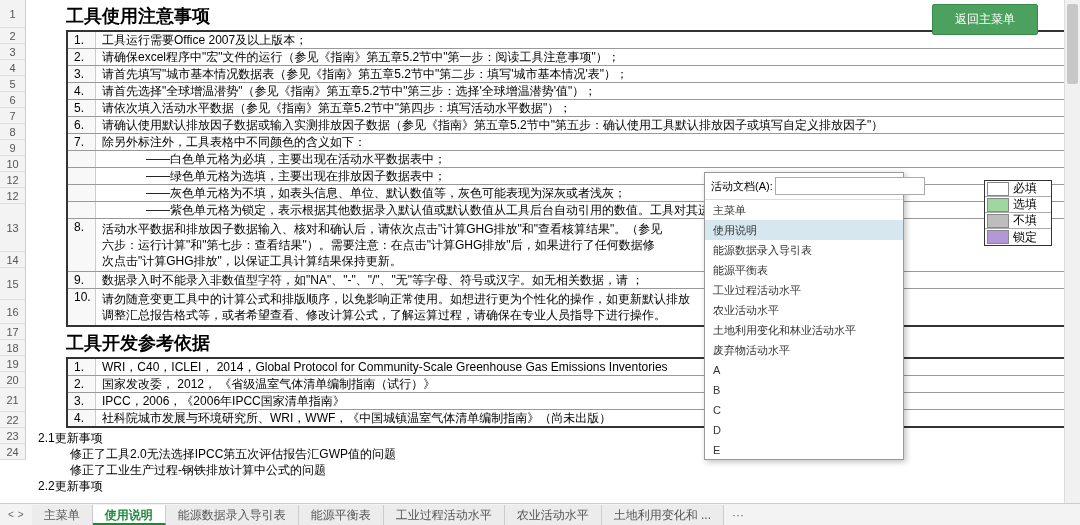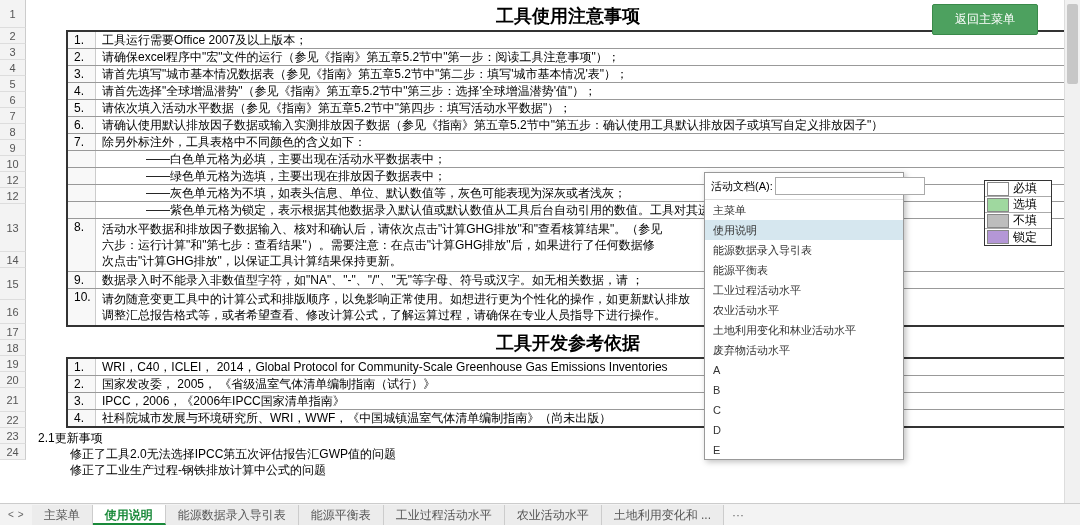--- a/index.html
+++ b/index.html
@@ -5,21 +5,21 @@
   * { box-sizing: border-box; margin: 0; padding: 0; }
   body { font-family: "Microsoft YaHei", Arial, sans-serif; font-size: 12px; background: #fff; color: #000; overflow: hidden; width: 1080px; height: 525px; position: relative; }
   
   .row-headers { position: absolute; left: 0; top: 0; width: 26px; background: #f0f0f0; }
   .row-header { height: 16px; line-height: 16px; text-align: center; font-size: 11px; color: #555; border-bottom: 1px solid #ddd; border-right: 1px solid #ccc; background: #f3f3f3; }
   .row-header.tall { height: 28px; line-height: 28px; }
   .row-header.medium { height: 24px; line-height: 24px; }
   
   .content { position: absolute; left: 26px; top: 0; right: 0; padding: 0 10px 0 40px; }
   
-  .section-title { font-size: 18px; font-weight: bold; margin: 4px 0 2px 0; text-align: center; }
+  .section-title { font-size: 18px; font-weight: bold; margin: 4px 0 2px 0; }
   
   .return-btn { position: absolute; right: 42px; top: 4px; background: #4da15f; color: #fff; border: 1px solid #3a8a4a; padding: 6px 22px; font-size: 12px; cursor: pointer; border-radius: 2px; }
   
   .note-table { border: 2px solid #333; width: 100%; margin-bottom: 4px; }
   .note-row { display: flex; border-bottom: 1px solid #999; min-height: 16px; line-height: 16px; font-size: 12px; }
   .note-row:last-child { border-bottom: none; }
   .note-num { width: 28px; padding-left: 6px; border-right: 1px solid #ccc; background: #f8f8f8;}
   .note-text { flex: 1; padding: 0 6px; }
   .note-indent { padding-left: 50px; }
   .multi { line-height: 16px; padding: 2px 6px; }
@@ -160,36 +160,37 @@
 
   <div class="section-title" style="font-size:18px;margin-top:0">工具开发参考依据</div>
 
   <div class="ref-table">
     <div class="note-row">
         <div class="note-num">1.</div>
         <div class="note-text">WRI，C40，ICLEI， 2014，Global Protocol for Community-Scale Greenhouse Gas Emissions Inventories</div>
       </div>
     <div class="note-row">
         <div class="note-num">2.</div>
-        <div class="note-text">国家发改委， 2005， 《省级温室气体清单编制指南（试行）》</div>
+        <div class="note-text">国家发改委， 2012， 《省级温室气体清单编制指南（试行）》</div>
       </div>
     <div class="note-row">
         <div class="note-num">3.</div>
         <div class="note-text">IPCC，2006，《2006年IPCC国家清单指南》</div>
       </div>
     <div class="note-row">
         <div class="note-num">4.</div>
         <div class="note-text">社科院城市发展与环境研究所、WRI，WWF，《中国城镇温室气体清单编制指南》（尚未出版）</div>
       </div>
   </div>
 
   <div class="updates">
     <div class="up-title">2.1更新事项</div>
     <div class="up-line">修正了工具2.0无法选择IPCC第五次评估报告汇GWP值的问题</div>
     <div class="up-line">修正了工业生产过程-钢铁排放计算中公式的问题</div>
+    <div class="up-title">2.2更新事项</div>
   </div>
 </div>
 
 <div class="legend">
   <div class="legend-row">
       <div class="legend-swatch sw-white"></div>
       <div class="legend-label">必填</div>
     </div>
   <div class="legend-row">
       <div class="legend-swatch sw-green"></div>

